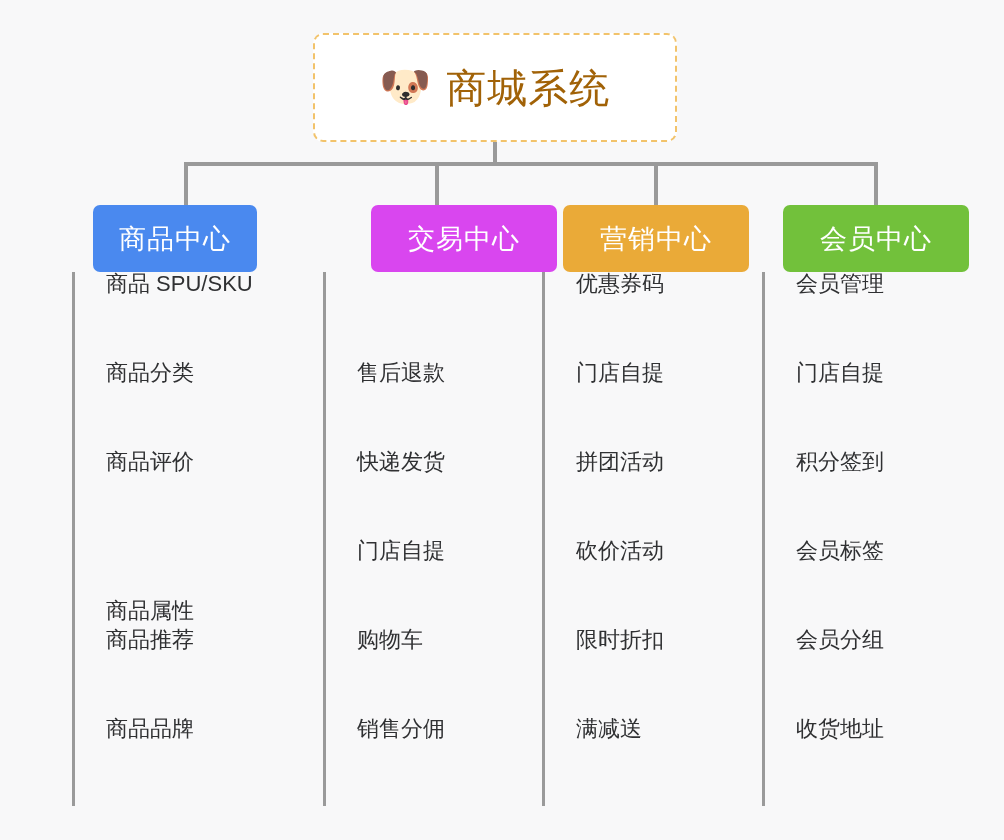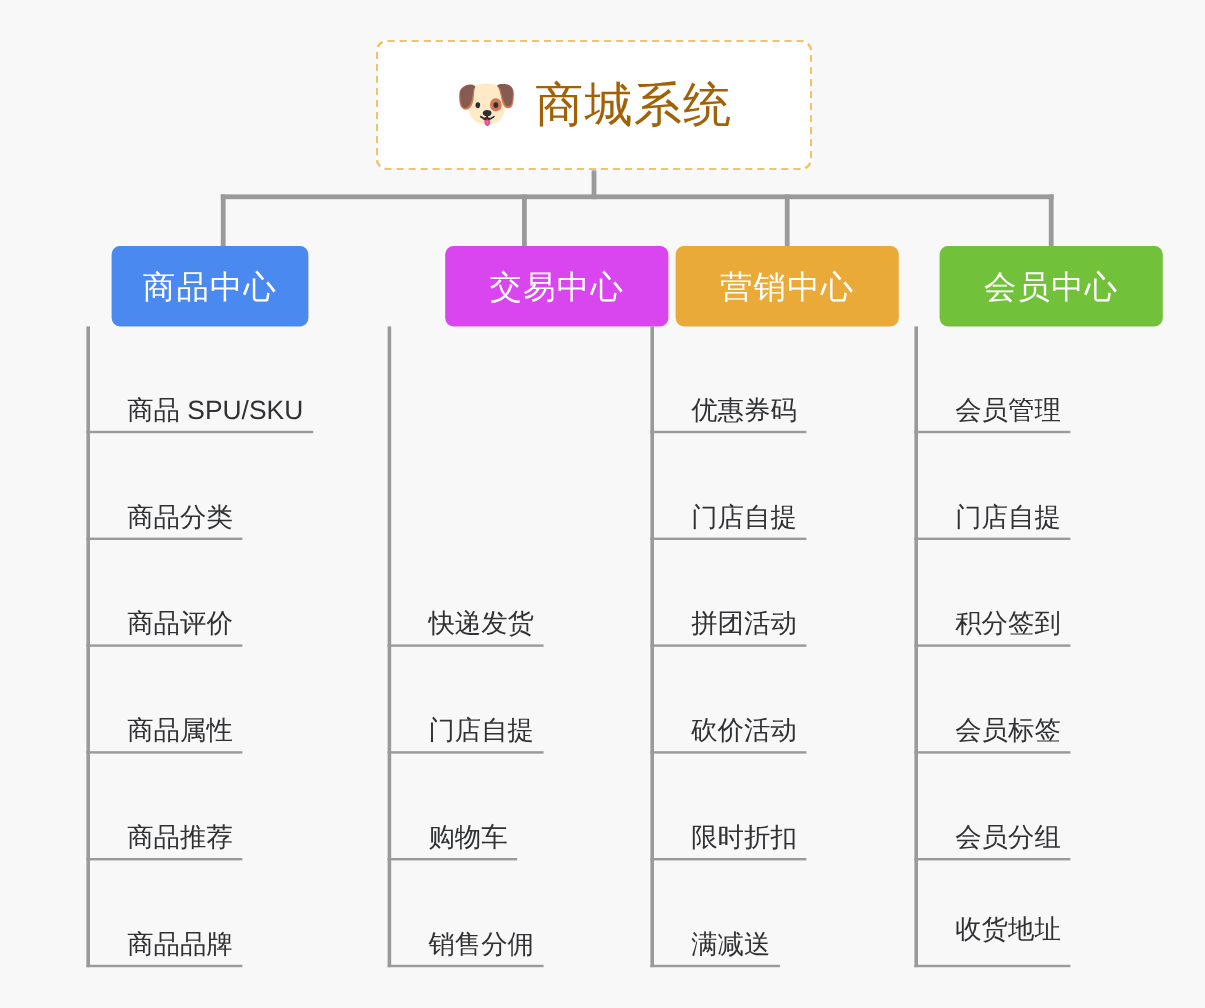--- a/index.html
+++ b/index.html
@@ -86,21 +86,21 @@
     left: 0;
     top: 0;
     width: 3px;
     background: #9a9a9a;
   }
   .leaf-item {
     position: absolute;
     left: 0;
     height: 89px;
     display: flex;
-    flex-direction: column;
+    flex-direction: row;
     justify-content: flex-end;
   }
   .leaf-text {
     font-size: 22px;
     color: #303133;
     white-space: nowrap;
     padding: 0 8px 5px 34px;
     line-height: 1.1;
   }
   .leaf-underline {
@@ -161,20 +161,21 @@
       </div>
       <div class="cat-box" style="left: 344px; width: 186px; background: #d946ef; margin-left: 27px;">
         <span>交易中心</span>
       </div>
       <div class="leaf-col" style="left: 308px;">
         <div class="leaf-trunk" style="left: 15px; height: 534px;"></div>
         <div class="leaf-item" style="left: 15px; top: 0px;">
           <div class="leaf-underline"></div>
         </div>
         <div class="leaf-item" style="left: 15px; top: 89px;">
+          <div class="leaf-text">售后退款</div>
           <div class="leaf-underline"></div>
         </div>
         <div class="leaf-item" style="left: 15px; top: 178px;">
           <div class="leaf-text">快递发货</div>
           <div class="leaf-underline"></div>
         </div>
         <div class="leaf-item" style="left: 15px; top: 267px;">
           <div class="leaf-text">门店自提</div>
           <div class="leaf-underline"></div>
         </div>

